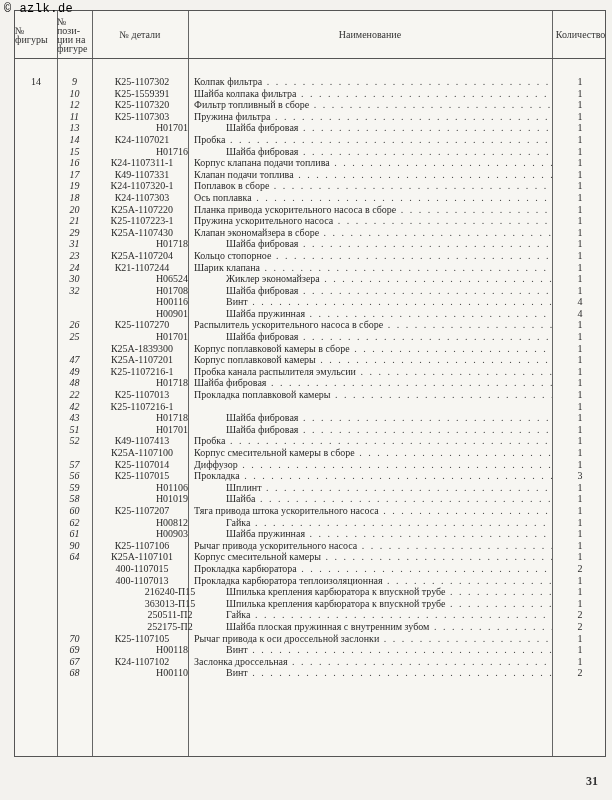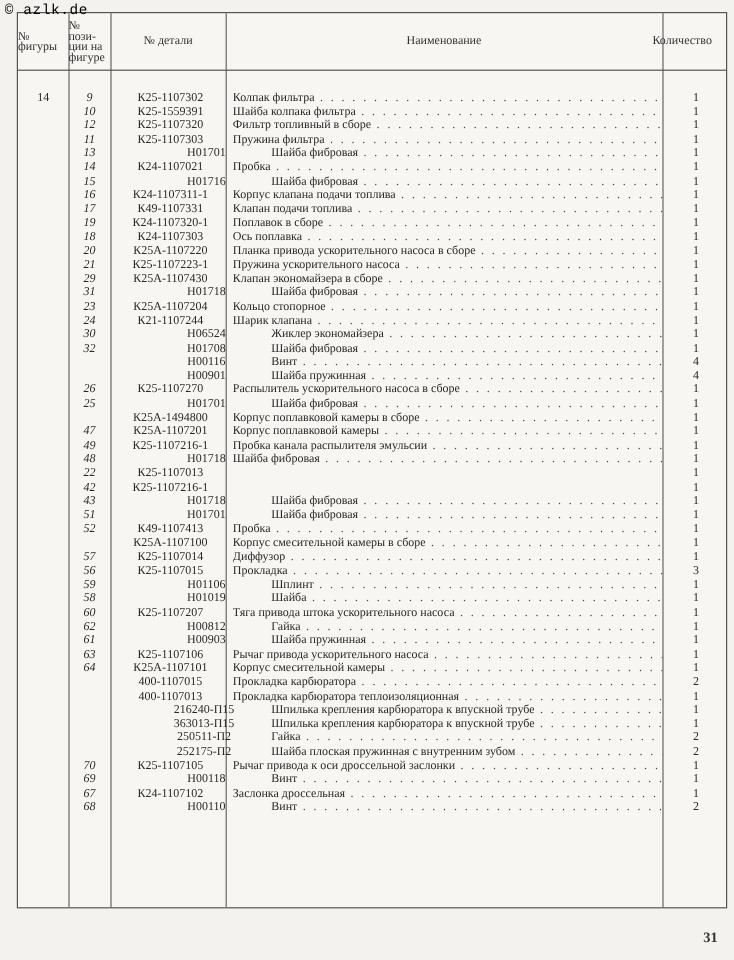--- a/index.html
+++ b/index.html
@@ -44,21 +44,21 @@
   <div class="col-line" style="left:42px"></div>
   <div class="col-line" style="left:77px"></div>
   <div class="col-line" style="left:173px"></div>
   <div class="col-line" style="left:537px"></div>
   <div class="hdr-line"></div>
 
   <div class="hdr" style="left:0;width:42px">№ фигуры</div>
   <div class="hdr" style="left:42px;width:35px">№ пози-ции на фигуре</div>
   <div class="hdr" style="left:77px;width:96px">№ детали</div>
   <div class="hdr" style="left:173px;width:364px">Наименование</div>
-  <div class="hdr" style="left:527px;width:53px">Количество</div>
+  <div class="hdr" style="left:539px;width:53px">Количество</div>
 
   <div class="rows" id="rows">
       <div class="row">
         <span class="c-fig">14</span>
         <span class="c-pos">9</span>
         <span class="c-part">К25-1107302</span>
         <span class="c-name"><span class="lead">Колпак фильтра</span></span>
         <span class="c-qty">1</span>
       </div>
       <div class="row">
@@ -211,21 +211,21 @@
       <div class="row">
         <span class="c-fig"></span>
         <span class="c-pos">25</span>
         <span class="c-part sub">Н01701</span>
         <span class="c-name ind"><span class="lead">Шайба фибровая</span></span>
         <span class="c-qty">1</span>
       </div>
       <div class="row">
         <span class="c-fig"></span>
         <span class="c-pos"></span>
-        <span class="c-part">К25А-1494800</span>
+        <span class="c-part">К25А-1839300</span>
         <span class="c-name"><span class="lead">Корпус поплавковой камеры в сборе</span></span>
         <span class="c-qty">1</span>
       </div>
       <div class="row">
         <span class="c-fig"></span>
         <span class="c-pos">47</span>
         <span class="c-part">К25А-1107201</span>
         <span class="c-name"><span class="lead">Корпус поплавковой камеры</span></span>
         <span class="c-qty">1</span>
       </div>
@@ -240,20 +240,21 @@
         <span class="c-fig"></span>
         <span class="c-pos">48</span>
         <span class="c-part sub">Н01718</span>
         <span class="c-name"><span class="lead">Шайба фибровая</span></span>
         <span class="c-qty">1</span>
       </div>
       <div class="row">
         <span class="c-fig"></span>
         <span class="c-pos">22</span>
         <span class="c-part">К25-1107013</span>
+        <span class="c-name"><span class="lead">Прокладка поплавковой камеры</span></span>
         <span class="c-qty">1</span>
       </div>
       <div class="row">
         <span class="c-fig"></span>
         <span class="c-pos">42</span>
         <span class="c-part">К25-1107216-1</span>
         <span class="c-qty">1</span>
       </div>
       <div class="row">
         <span class="c-fig"></span>
@@ -327,21 +328,21 @@
       </div>
       <div class="row">
         <span class="c-fig"></span>
         <span class="c-pos">61</span>
         <span class="c-part sub">Н00903</span>
         <span class="c-name ind"><span class="lead">Шайба пружинная</span></span>
         <span class="c-qty">1</span>
       </div>
       <div class="row">
         <span class="c-fig"></span>
-        <span class="c-pos">63</span>
+        <span class="c-pos">90</span>
         <span class="c-part">К25-1107106</span>
         <span class="c-name"><span class="lead">Рычаг привода ускорительного насоса</span></span>
         <span class="c-qty">1</span>
       </div>
       <div class="row">
         <span class="c-fig"></span>
         <span class="c-pos">64</span>
         <span class="c-part">К25А-1107101</span>
         <span class="c-name"><span class="lead">Корпус смесительной камеры</span></span>
         <span class="c-qty">1</span>

